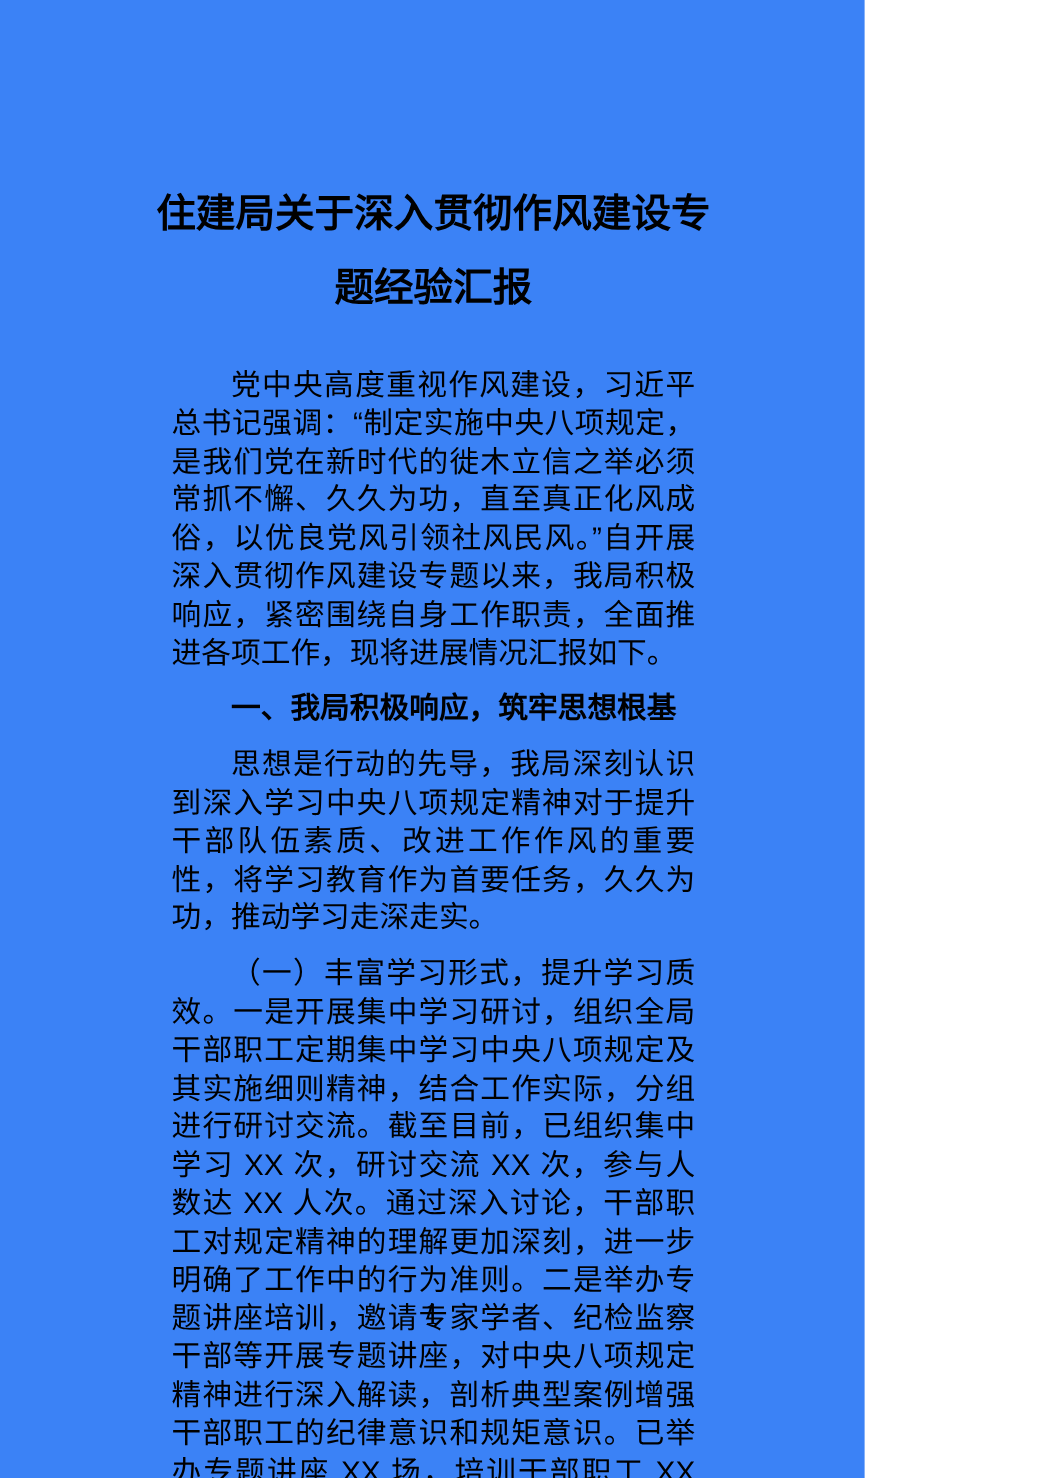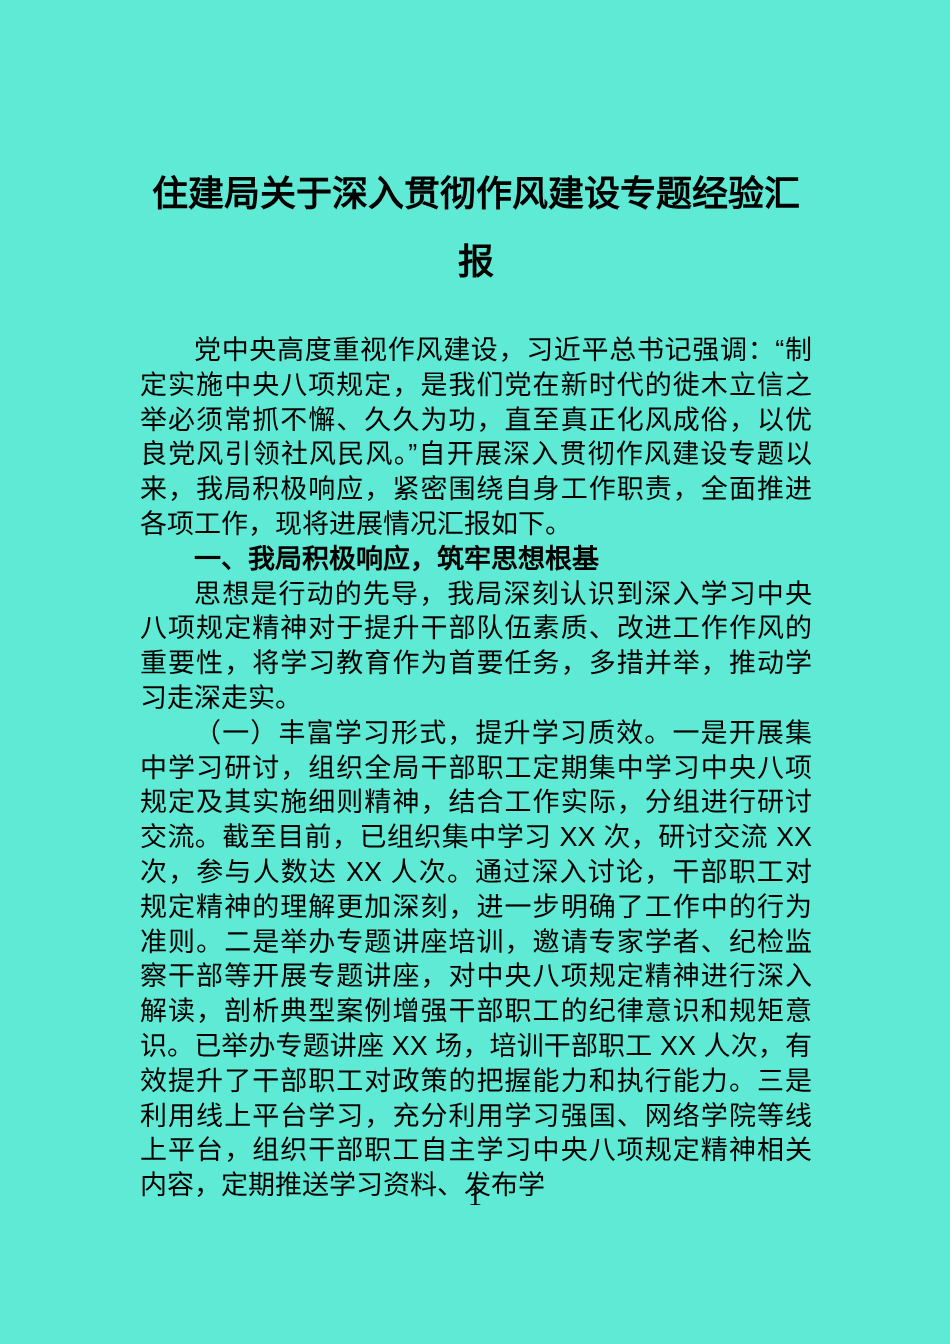--- a/index.html
+++ b/index.html
@@ -2,44 +2,44 @@
 <html lang="zh-CN"><head>
 <meta charset="utf-8">
 <style>
   html, body {
     margin: 0;
     padding: 0;
     background: #ffffff;
   }
   .page {
     position: relative;
-    width: 950px;
+    width: 786px;
     height: 1344px;
-    background: #5eead4;
+    background: #3b82f6;
     color: #000000;
     overflow: hidden;
     font-family: "Liberation Sans", sans-serif;
   }
   .doc-title {
     margin: 160px 138px 37px 140px;
     font-size: 36px;
     line-height: 68px;
     font-weight: bold;
     text-align: center;
     color: #000000;
   }
   .doc-body {
     margin: 0 138px 0 140px;
     font-size: 27px;
     line-height: 34.8px;
     text-align: justify;
     color: #000000;
   }
   .para {
-    margin: 0;
+    margin: 16px;
     padding: 0;
     text-indent: 2em;
   }
   .para.heading {
     font-weight: bold;
   }
   .page-number {
     position: absolute;
     left: 0;
     right: 0;
@@ -53,19 +53,19 @@
 </head>
 <body>
 
 <div class="page">
 
   <h1 class="doc-title">住建局关于深入贯彻作风建设专题经验汇报</h1>
 
   <div class="doc-body">
     <p class="para">党中央高度重视作风建设，习近平总书记强调：“制定实施中央八项规定，是我们党在新时代的徙木立信之举必须常抓不懈、久久为功，直至真正化风成俗，以优良党风引领社风民风。”自开展深入贯彻作风建设专题以来，我局积极响应，紧密围绕自身工作职责，全面推进各项工作，现将进展情况汇报如下。</p>
     <p class="para heading">一、我局积极响应，筑牢思想根基</p>
-    <p class="para">思想是行动的先导，我局深刻认识到深入学习中央八项规定精神对于提升干部队伍素质、改进工作作风的重要性，将学习教育作为首要任务，多措并举，推动学习走深走实。</p>
+    <p class="para">思想是行动的先导，我局深刻认识到深入学习中央八项规定精神对于提升干部队伍素质、改进工作作风的重要性，将学习教育作为首要任务，久久为功，推动学习走深走实。</p>
     <p class="para">（一）丰富学习形式，提升学习质效。一是开展集中学习研讨，组织全局干部职工定期集中学习中央八项规定及其实施细则精神，结合工作实际，分组进行研讨交流。截至目前，已组织集中学习 XX 次，研讨交流 XX 次，参与人数达 XX 人次。通过深入讨论，干部职工对规定精神的理解更加深刻，进一步明确了工作中的行为准则。二是举办专题讲座培训，邀请专家学者、纪检监察干部等开展专题讲座，对中央八项规定精神进行深入解读，剖析典型案例增强干部职工的纪律意识和规矩意识。已举办专题讲座 XX 场，培训干部职工 XX 人次，有效提升了干部职工对政策的把握能力和执行能力。三是利用线上平台学习，充分利用学习强国、网络学院等线上平台，组织干部职工自主学习中央八项规定精神相关内容，定期推送学习资料、发布学</p>
   </div>
 
   <div class="page-number">1</div>
 
 </div>
 
 </body></html>

